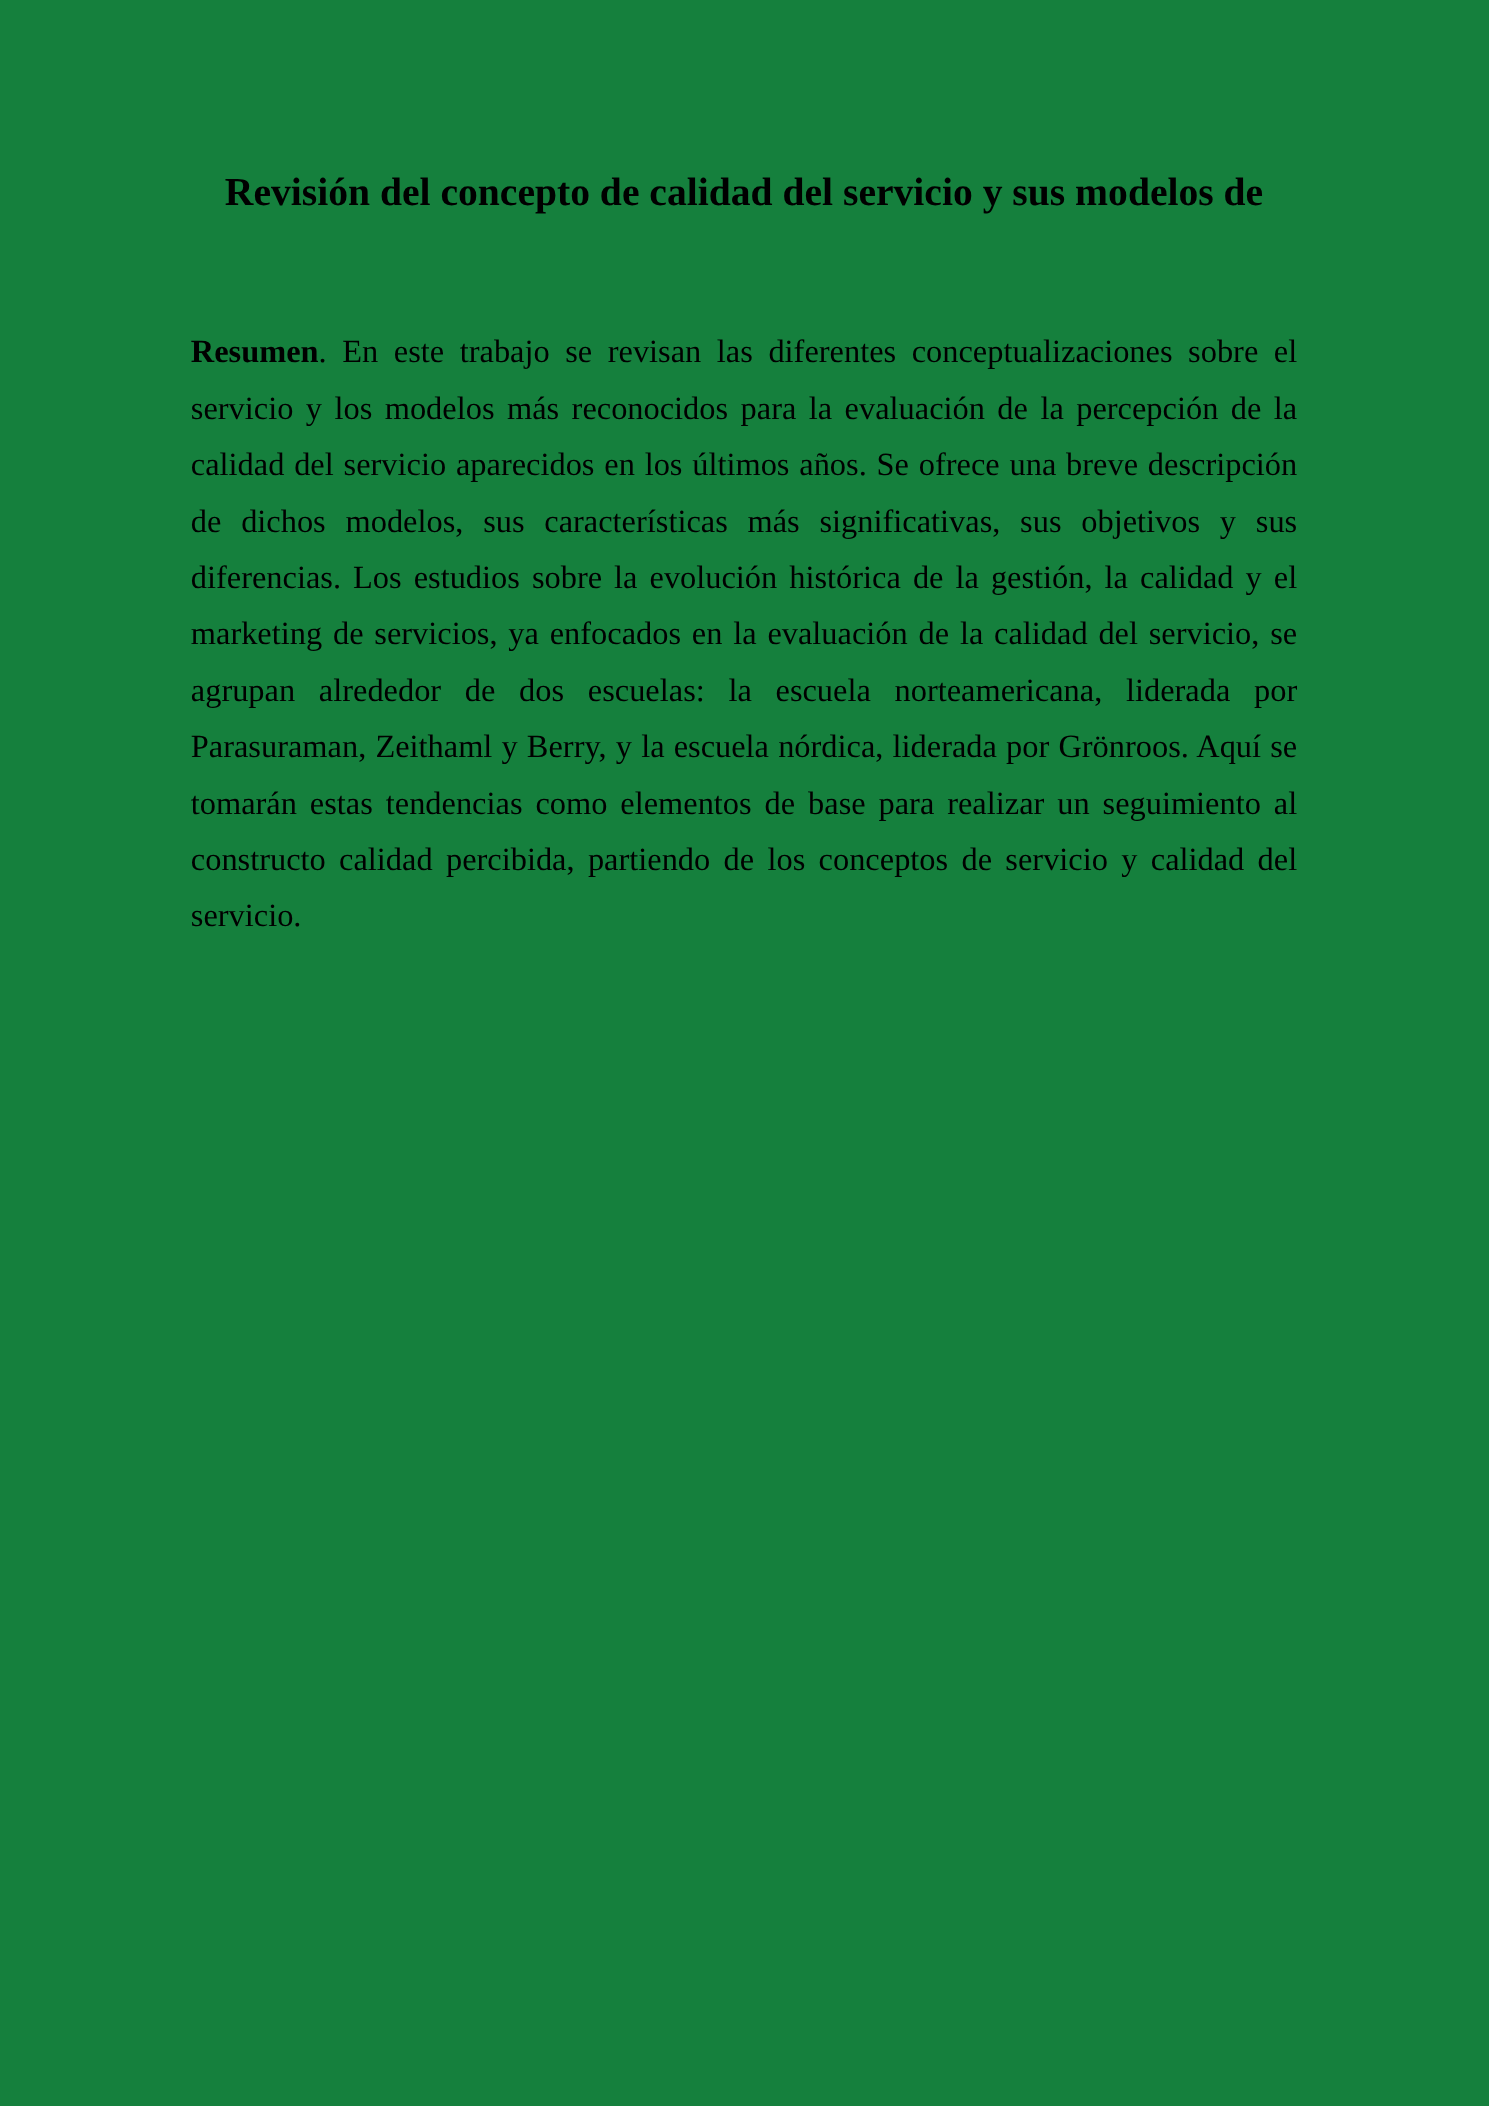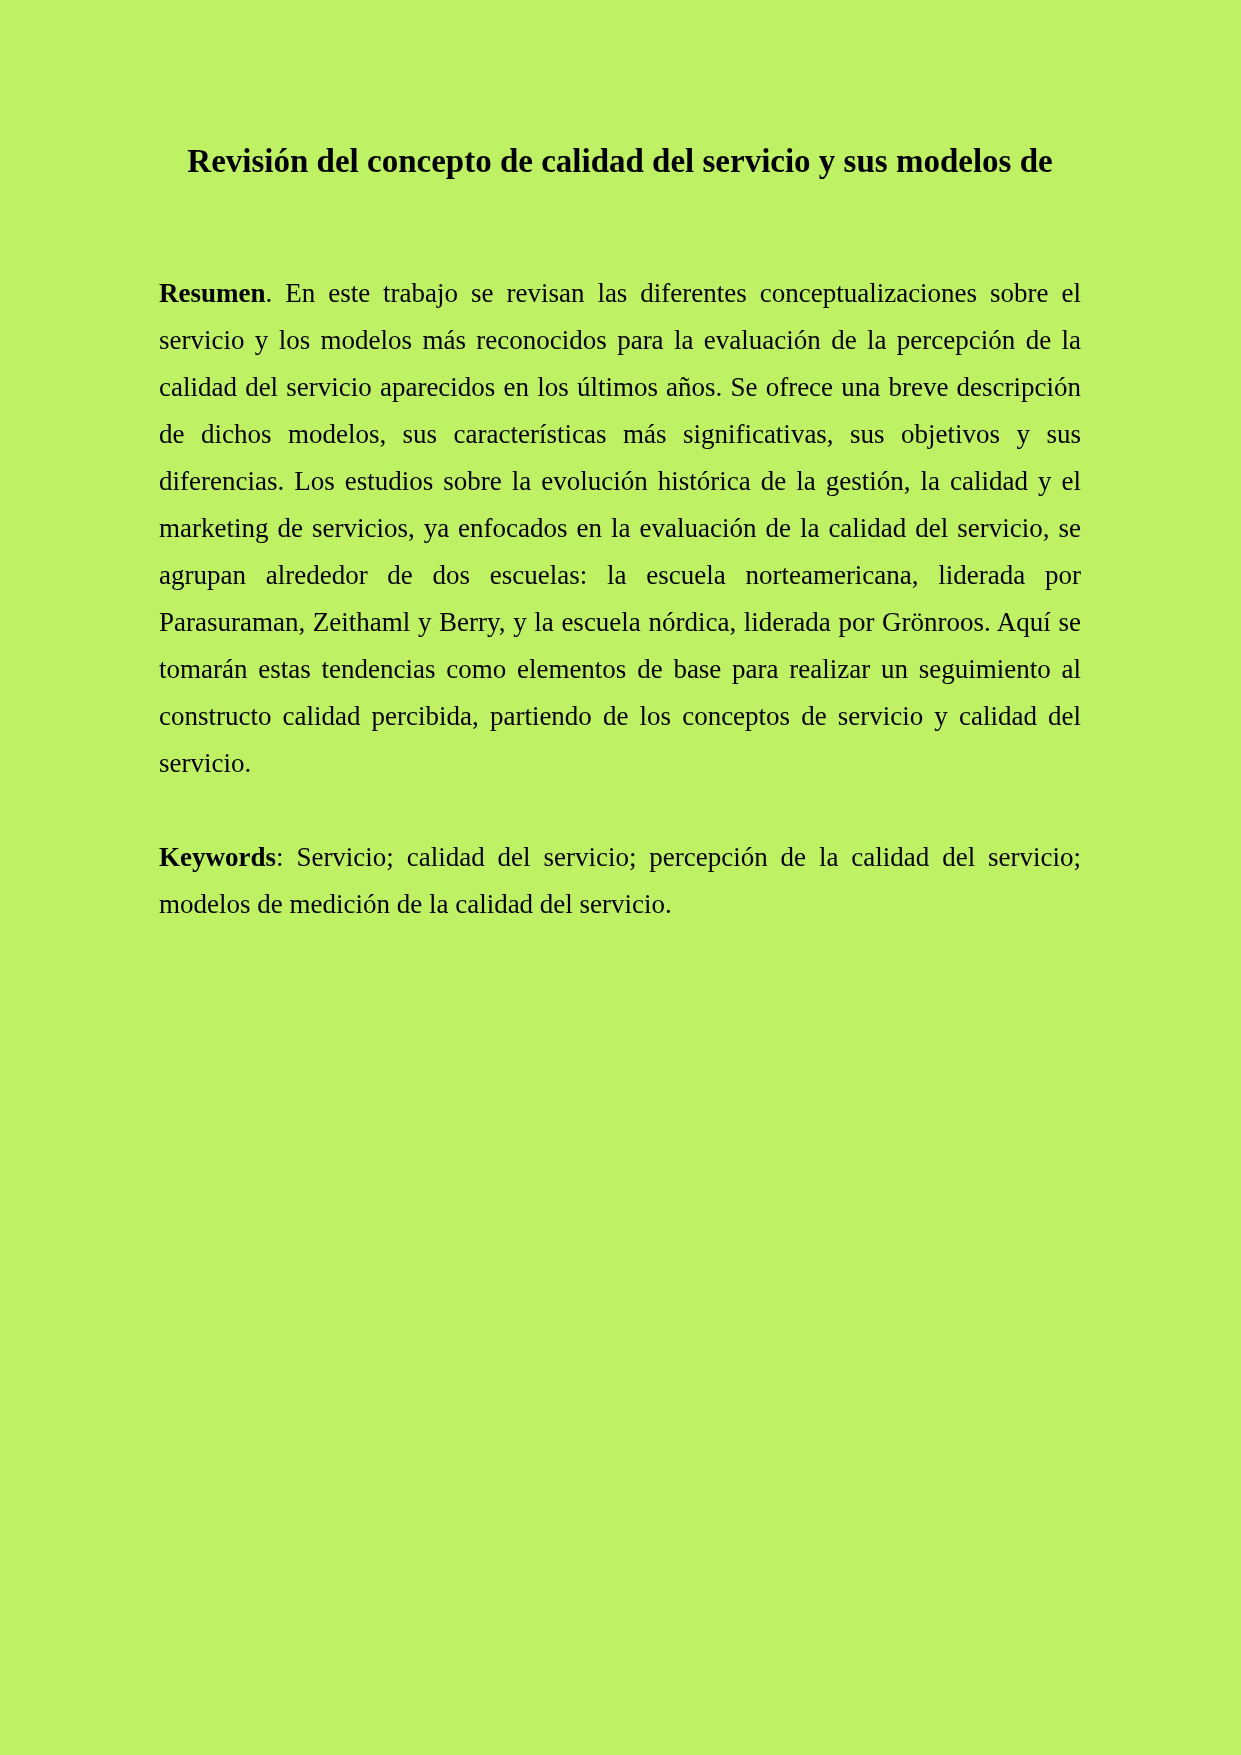--- a/index.html
+++ b/index.html
@@ -12,21 +12,21 @@
       background: #ffffff;
       overflow: hidden;
     }
     .page {
       box-sizing: border-box;
       width: 1241px;
       height: 1755px;
       padding: 133px 160px 0 159px;
       font-family: "Liberation Serif", "DejaVu Serif", serif;
       color: #000000;
-      background: #bef264;
+      background: #15803d;
     }
     .doc-title {
       margin: 0;
       font-size: 33px;
       font-weight: bold;
       line-height: 57px;
       text-align: center;
       color: #000000;
     }
     .title-line {
@@ -54,15 +54,14 @@
 <body>
 
 <div class="page">
 
   <h1 class="doc-title">
     <span class="title-line">Revisión del concepto de calidad del servicio y sus modelos de</span>
   </h1>
 
   <p class="para abstract-para"><span class="bold-label">Resumen</span><span>. En este trabajo se revisan las diferentes conceptualizaciones sobre el servicio y los modelos más reconocidos para la evaluación de la percepción de la calidad del servicio aparecidos en los últimos años. Se ofrece una breve descripción de dichos modelos, sus características más significativas, sus objetivos y sus diferencias. Los estudios sobre la evolución histórica de la gestión, la calidad y el marketing de servicios, ya enfocados en la evaluación de la calidad del servicio, se agrupan alrededor de dos escuelas: la escuela norteamericana, liderada por Parasuraman, Zeithaml y Berry, y la escuela nórdica, liderada por Grönroos. Aquí se tomarán estas tendencias como elementos de base para realizar un seguimiento al constructo calidad percibida, partiendo de los conceptos de servicio y calidad del servicio.</span></p>
 
-  <p class="para keywords-para"><span class="bold-label">Keywords</span><span>: Servicio; calidad del servicio; percepción de la calidad del servicio; modelos de medición de la calidad del servicio.</span></p>
 
 </div>
 
 </body></html>

